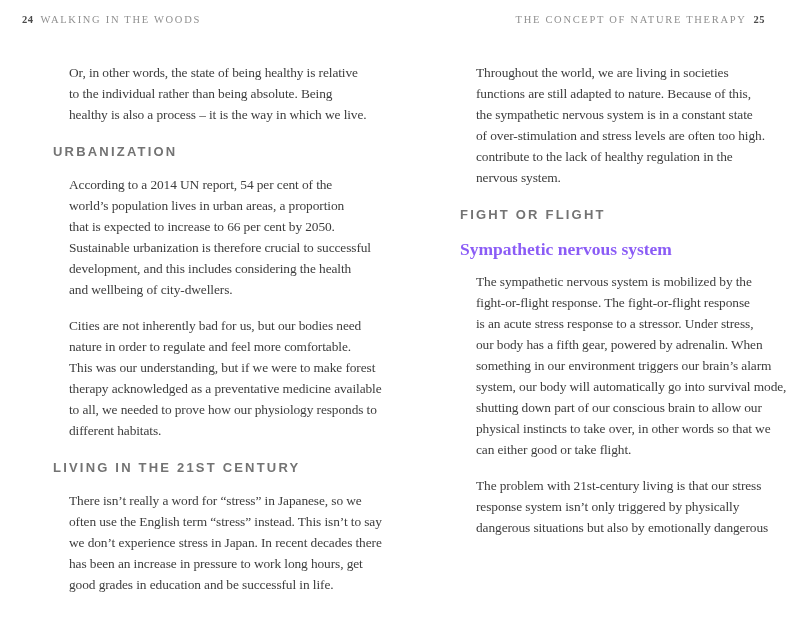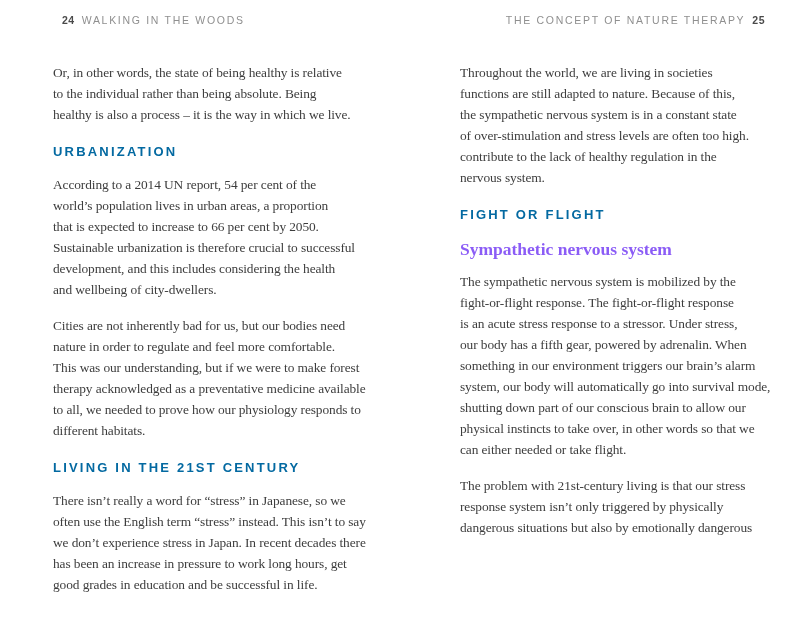--- a/index.html
+++ b/index.html
@@ -7,56 +7,55 @@
     position: relative;
     width: 800px;
     height: 628px;
     background: #ffffff;
     overflow: hidden;
     font-family: "Liberation Serif", serif;
   }
   .running-head {
     position: absolute;
     top: 14px;
-    font-family: Liberation Sans, sans-serif;
+    font-family: Liberation Serif, serif;
     font-size: 10.5px;
     letter-spacing: 1.7px;
     color: #8f8f8f;
     white-space: nowrap;
-    margin-left: 40px;
   }
   .running-head-left { left: 22px; }
   .running-head-right { right: 35px; text-align: center; }
   .pagenum {
     color: #4a4a4a;
     font-weight: 700;
     letter-spacing: 0.5px;
   }
   .running-head-left .pagenum { margin-right: 7px; }
   .running-head-right .pagenum { margin-left: 7px; }
 
   .col { position: absolute; top: 62px; }
   .col-left  { left: 53px;  width: 326px; }
   .col-right { left: 460px; width: 292px; }
 
-  .para { margin: 0 0 15px 0; padding: 0; }
+  .para { margin: 0 0 15px 16px; padding: 0; }
   .line {
     display: block;
     white-space: nowrap;
     font-size: 13.4px;
     line-height: 21px;
     letter-spacing: -0.1px;
     color: #3d3d3d;
   }
   .heading {
     font-family: "Liberation Sans", sans-serif;
     font-size: 13px;
     font-weight: 700;
     letter-spacing: 2.2px;
-    color: #0369a1;
+    color: #737373;
     line-height: 21px;
     margin: 16px 0 12px 0;
   }
   .subheading {
     font-family: "Liberation Serif", serif;
     font-size: 17.5px;
     font-weight: 700;
     color: #8b5cf6;
     line-height: 24px;
     margin: 0 0 10px 0;
@@ -120,21 +119,21 @@
       <h4 class="subheading">Sympathetic nervous system</h4>
       <p class="para">
         <span class="line">The sympathetic nervous system is mobilized by the</span>
         <span class="line">fight-or-flight response. The fight-or-flight response</span>
         <span class="line">is an acute stress response to a stressor. Under stress,</span>
         <span class="line">our body has a fifth gear, powered by adrenalin. When</span>
         <span class="line">something in our environment triggers our brain’s alarm</span>
         <span class="line">system, our body will automatically go into survival mode,</span>
         <span class="line">shutting down part of our conscious brain to allow our</span>
         <span class="line">physical instincts to take over, in other words so that we</span>
-        <span class="line">can either needed or take flight.</span>
+        <span class="line">can either good or take flight.</span>
       </p>
       <p class="para">
         <span class="line">The problem with 21st-century living is that our stress</span>
         <span class="line">response system isn’t only triggered by physically</span>
         <span class="line">dangerous situations but also by emotionally dangerous</span>
       </p>
     </section>
 
 </div>
 

